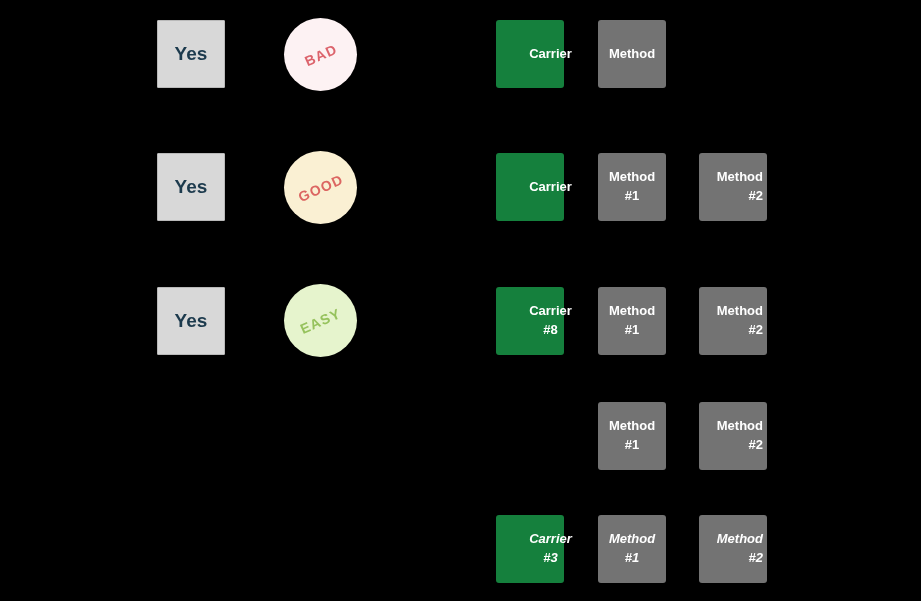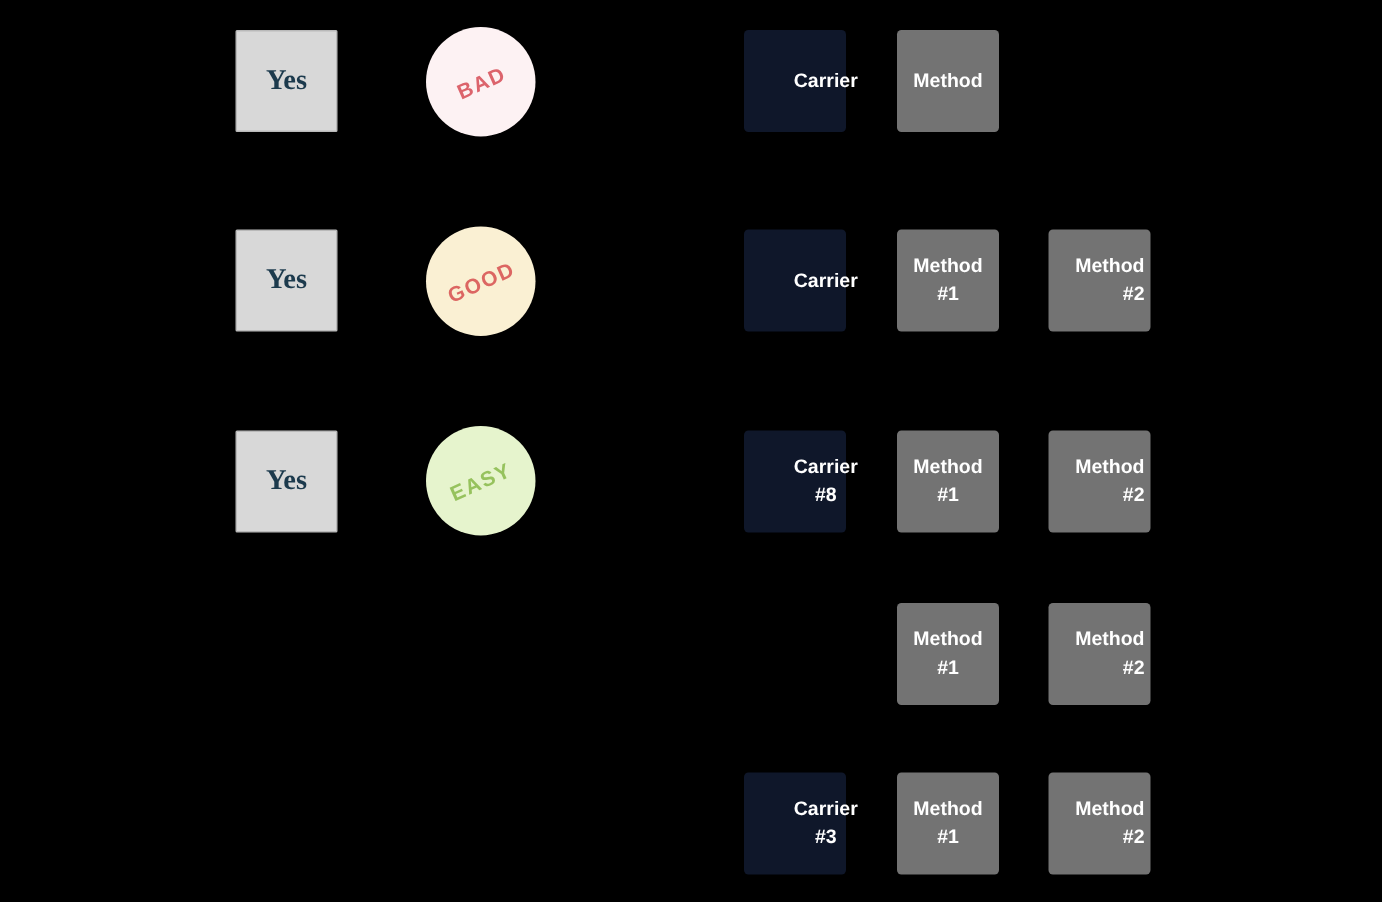--- a/index.html
+++ b/index.html
@@ -54,37 +54,37 @@
   .chip {
     width: 68px;
     height: 68px;
     border-radius: 3px;
     color: #ffffff;
     font-size: 13px;
     font-weight: bold;
     line-height: 1.45;
     padding: 4px;
   }
-  .chip.carrier { background: #0f172a; padding-left: 45px; }
+  .chip.carrier { background: #15803d; padding-left: 45px; }
   .chip.method  { background: #737373; }
   
-  .x-answer  { left: 157px; font-family: Liberation Serif, serif; }
+  .x-answer  { left: 157px; }
   .x-circle  { left: 284px; }
   .x-carrier { left: 496px; }
   .x-m1      { left: 598px; }
   .x-m2      { left: 699px; text-align: right; }
   
   .y1  { top: 20px;  }
   .y1c { top: 18px;  }
   .y2  { top: 153px; }
   .y2c { top: 151px; }
   .y3  { top: 287px; }
   .y3c { top: 284px; }
   .y4  { top: 402px; }
-  .y5  { top: 515px; }
+  .y5  { top: 515px; font-style: italic; }
 </style>
 </head>
 <body>
 
 <div class="canvas">
 
   <div class="node answer x-answer y1">
     <span>Yes</span>
   </div>
   <div class="node circle bad x-circle y1c">

